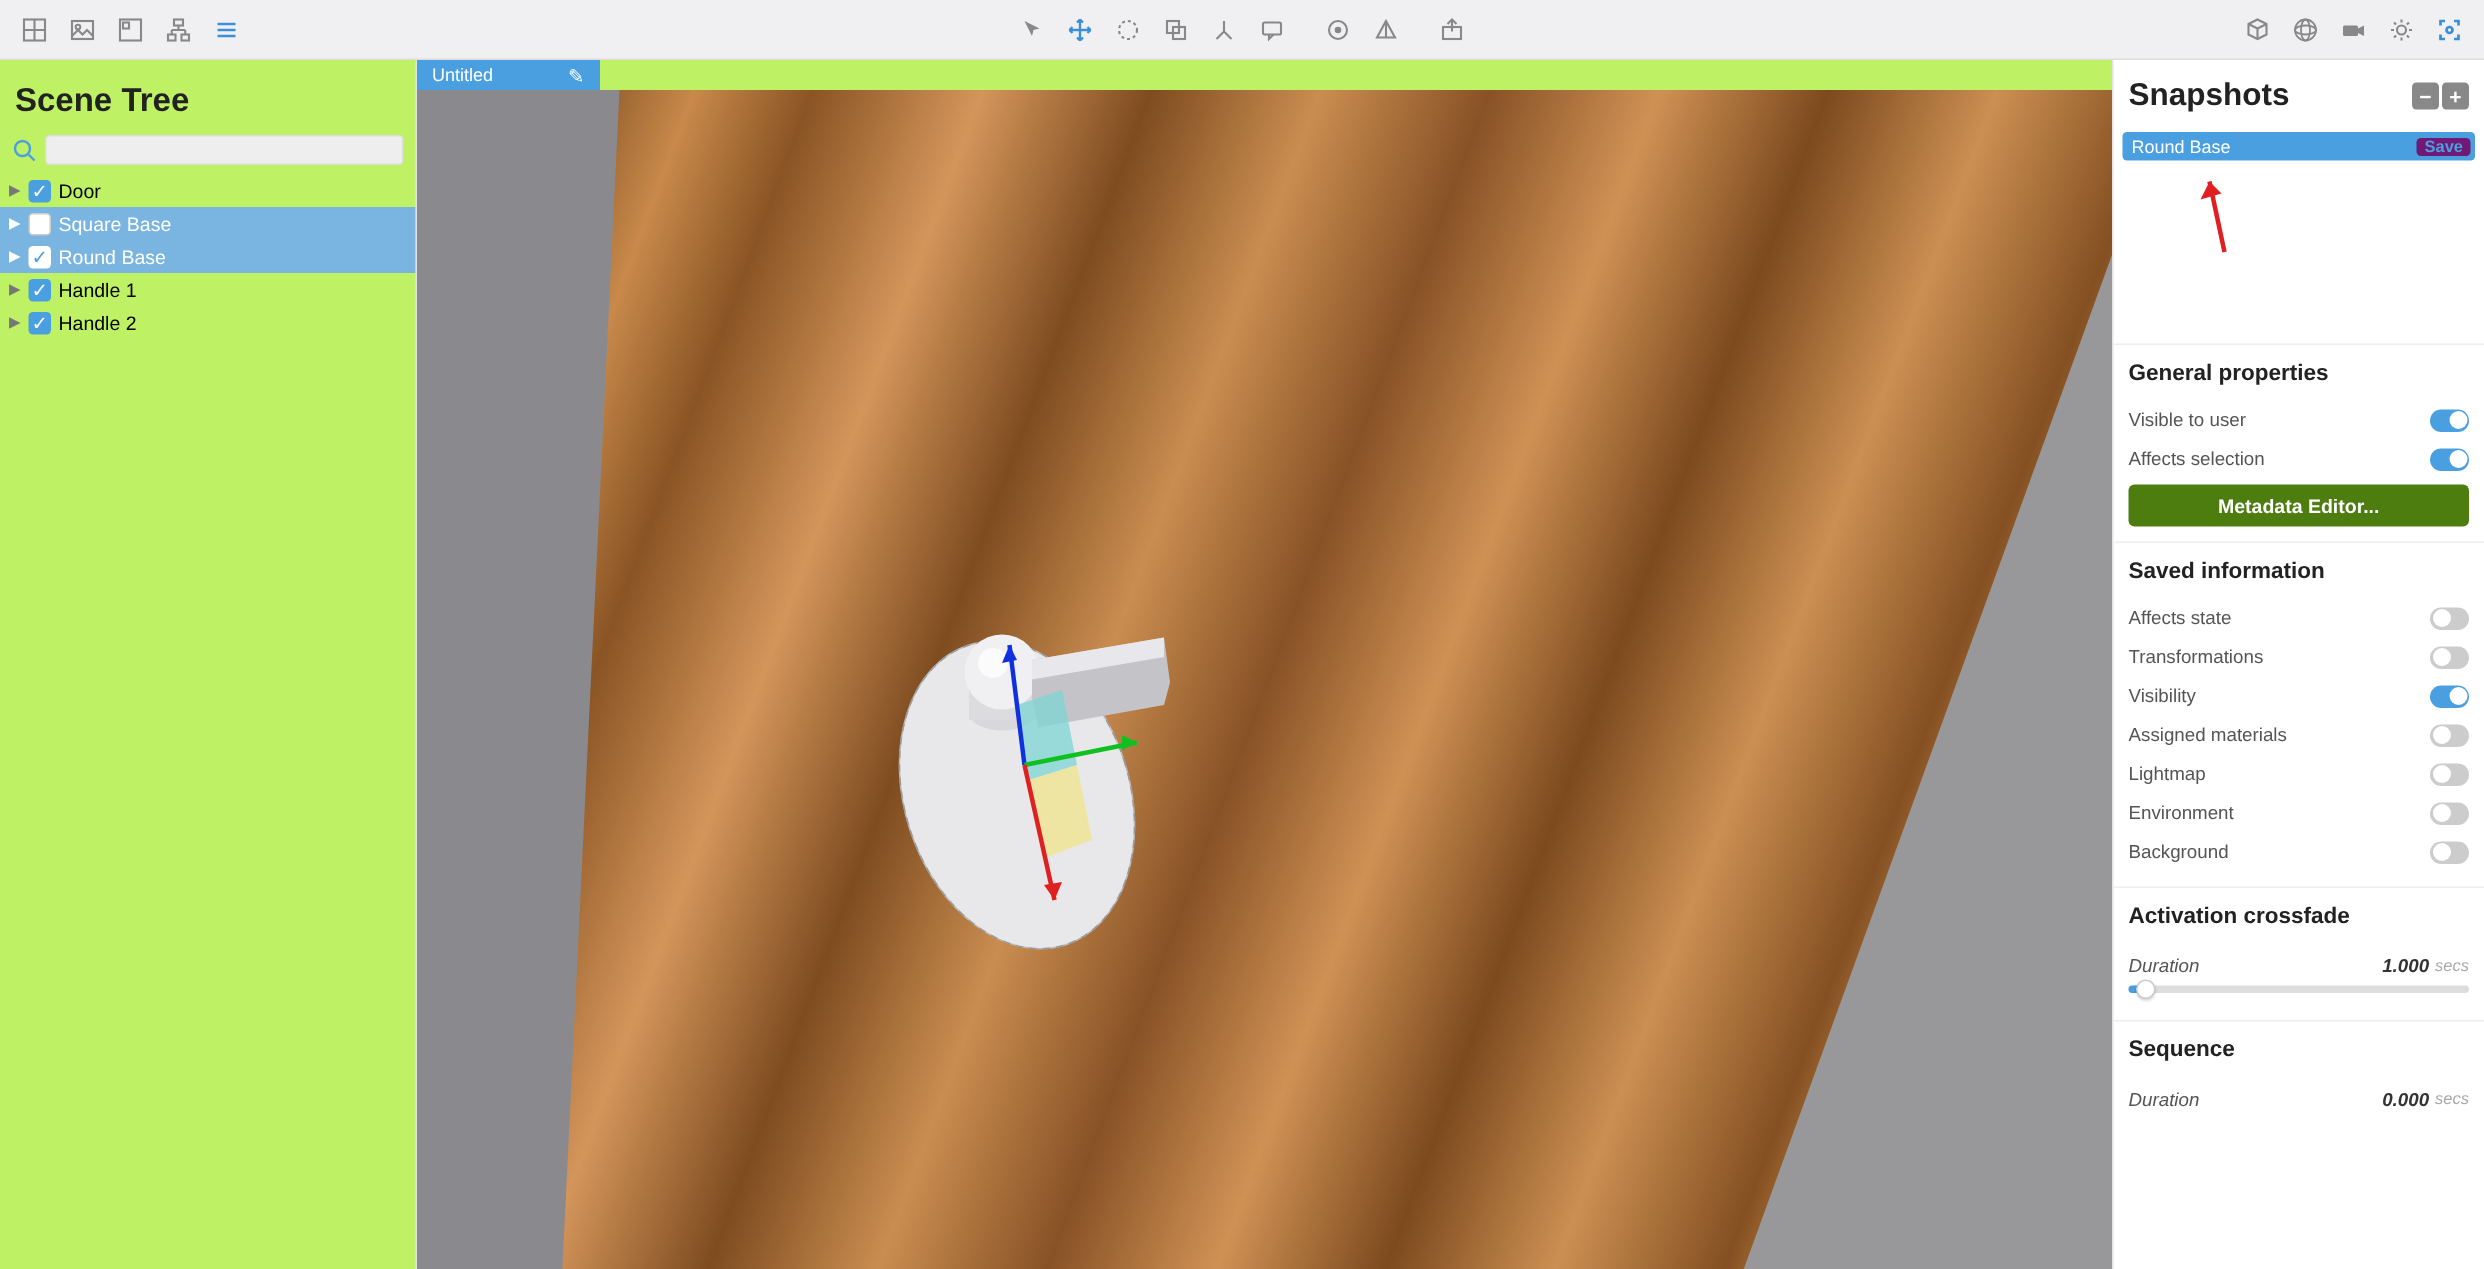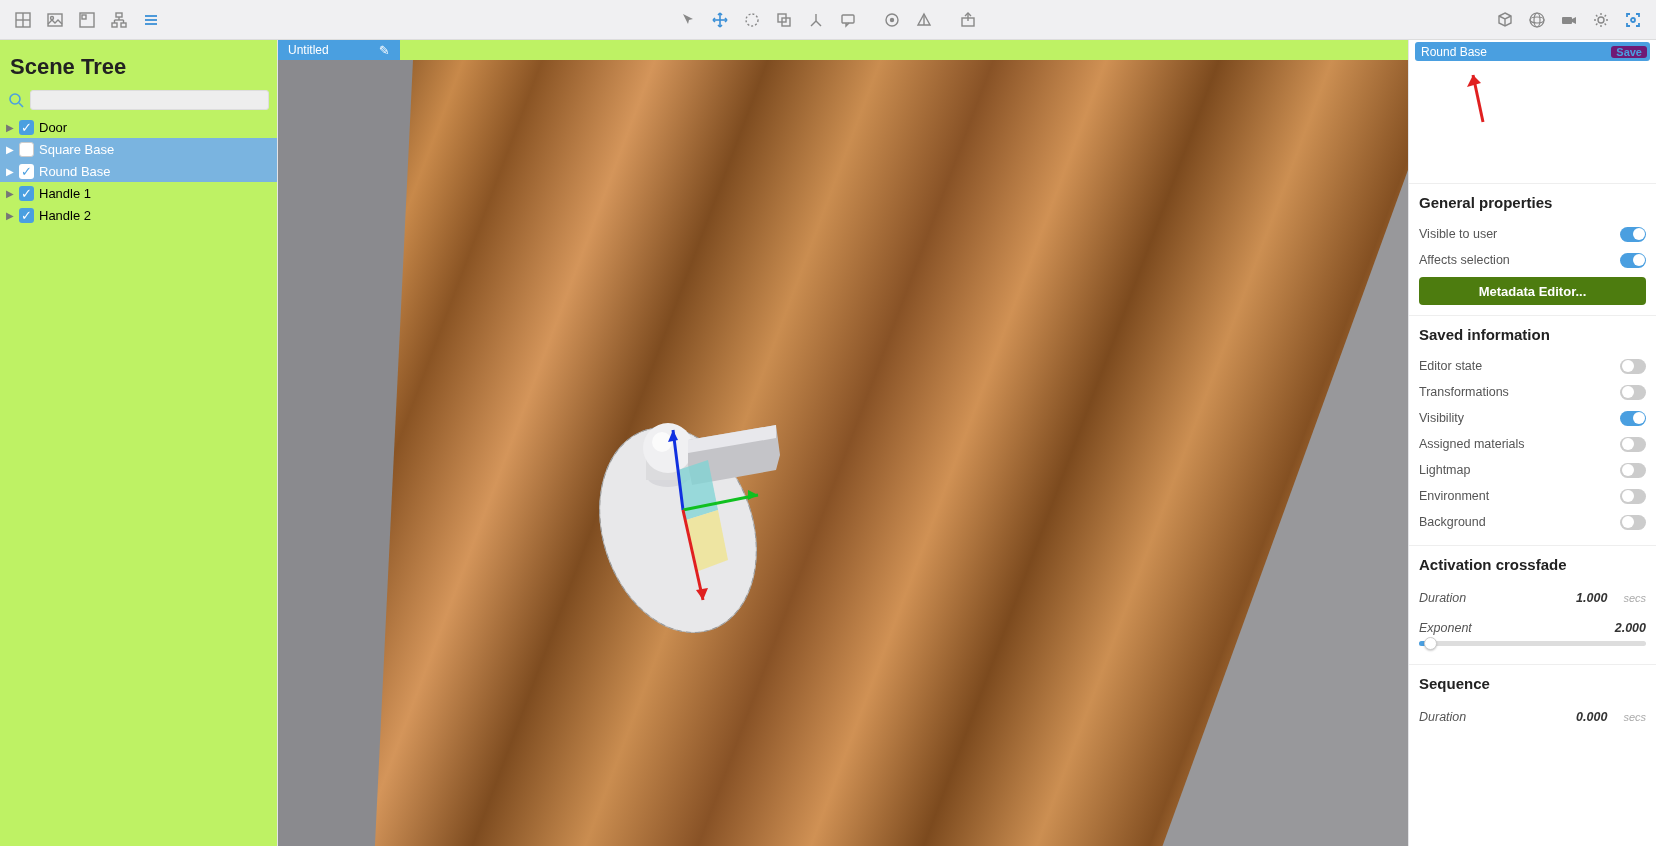--- a/index.html
+++ b/index.html
@@ -57,21 +57,21 @@
 .toggle { width: 26px; height: 15px; border-radius: 8px; position: relative; cursor: pointer; }
 .toggle.on { background: #4a9fe0; }
 .toggle.off { background: #ccc; }
 .toggle::after { content: ''; position: absolute; width: 12px; height: 12px; background: #fff; border-radius: 50%; top: 1.5px; }
 .toggle.on::after { right: 1.5px; }
 .toggle.off::after { left: 1.5px; }
 .metadata-btn { width: 100%; height: 28px; background: #4d7c0f; color: #fff; border: none; border-radius: 4px; font-size: 13px; font-weight: 600; cursor: pointer; margin-top: 4px; }
 .value-row { display: flex; align-items: center; height: 30px; font-size: 12.5px; color: #555; font-style: italic; }
 .value-row .label { flex: 1; }
 .value-row .val { font-weight: 600; color: #333; }
-.value-row .unit { color: #aaa; margin-left: 16px; font-size: 11px; }
+.value-row .unit { color: #aaa; margin-left: 4px; font-size: 11px; }
 .slider { width: 100%; height: 5px; background: #ddd; border-radius: 3px; position: relative; margin-top: -2px; margin-bottom: 8px; }
 .slider-fill { height: 100%; background: #4a9fe0; border-radius: 3px; width: 5%; }
 .slider-knob { width: 13px; height: 13px; background: #fff; border: 1px solid #ccc; border-radius: 50%; position: absolute; top: -4px; left: 5%; margin-left: -6px; box-shadow: 0 1px 2px rgba(0,0,0,0.2); }
 </style>
 </head>
 <body>
 
 <div class="toolbar">
   <div class="toolbar-group">
     <div class="tool-btn">
@@ -309,20 +309,27 @@
       <line x1="405" y1="450" x2="395" y2="370" stroke="#1030e0" stroke-width="3"></line>
       <polygon points="395,370 390,382 400,380" fill="#1030e0"></polygon>
       <line x1="405" y1="450" x2="480" y2="435" stroke="#10c020" stroke-width="3"></line>
       <polygon points="480,435 470,430 470,440" fill="#10c020"></polygon>
       <line x1="405" y1="450" x2="425" y2="540" stroke="#e02020" stroke-width="3"></line>
       <polygon points="425,540 418,530 430,528" fill="#e02020"></polygon>
     </svg>
   </div>
 
   <div class="right-panel">
+    <div class="section-header">
+      <h2>Snapshots</h2>
+      <div class="header-btns">
+        <div class="sq-btn">−</div>
+        <div class="sq-btn">+</div>
+      </div>
+    </div>
     <div class="snapshot-item">
       <span>Round Base</span>
       <span class="save-btn">Save</span>
     </div>
     <div class="snapshot-area">
       <svg class="arrow-annotation" width="30" height="60" viewBox="0 0 30 60">
         <line x1="18" y1="55" x2="8" y2="8" stroke="#e02020" stroke-width="3"></line>
         <polygon points="8,8 2,20 16,16" fill="#e02020"></polygon>
       </svg>
     </div>
@@ -336,21 +343,21 @@
       <div class="prop-row">
         <span class="label">Affects selection</span>
         <div class="toggle on"></div>
       </div>
       <button class="metadata-btn">Metadata Editor...</button>
     </div>
 
     <div class="section">
       <h3>Saved information</h3>
       <div class="prop-row">
-          <span class="label">Editor state</span>
+          <span class="label">Affects state</span>
           <div class="toggle off"></div>
         </div>
       <div class="prop-row">
           <span class="label">Transformations</span>
           <div class="toggle off"></div>
         </div>
       <div class="prop-row">
           <span class="label">Visibility</span>
           <div class="toggle on"></div>
         </div>
@@ -372,24 +379,20 @@
         </div>
     </div>
 
     <div class="section">
       <h3>Activation crossfade</h3>
       <div class="value-row">
         <span class="label">Duration</span>
         <span class="val">1.000</span>
         <span class="unit">secs</span>
       </div>
-      <div class="value-row">
-        <span class="label">Exponent</span>
-        <span class="val">2.000</span>
-      </div>
       <div class="slider">
         <div class="slider-fill"></div>
         <div class="slider-knob"></div>
       </div>
     </div>
 
     <div class="section">
       <h3>Sequence</h3>
       <div class="value-row">
         <span class="label">Duration</span>

